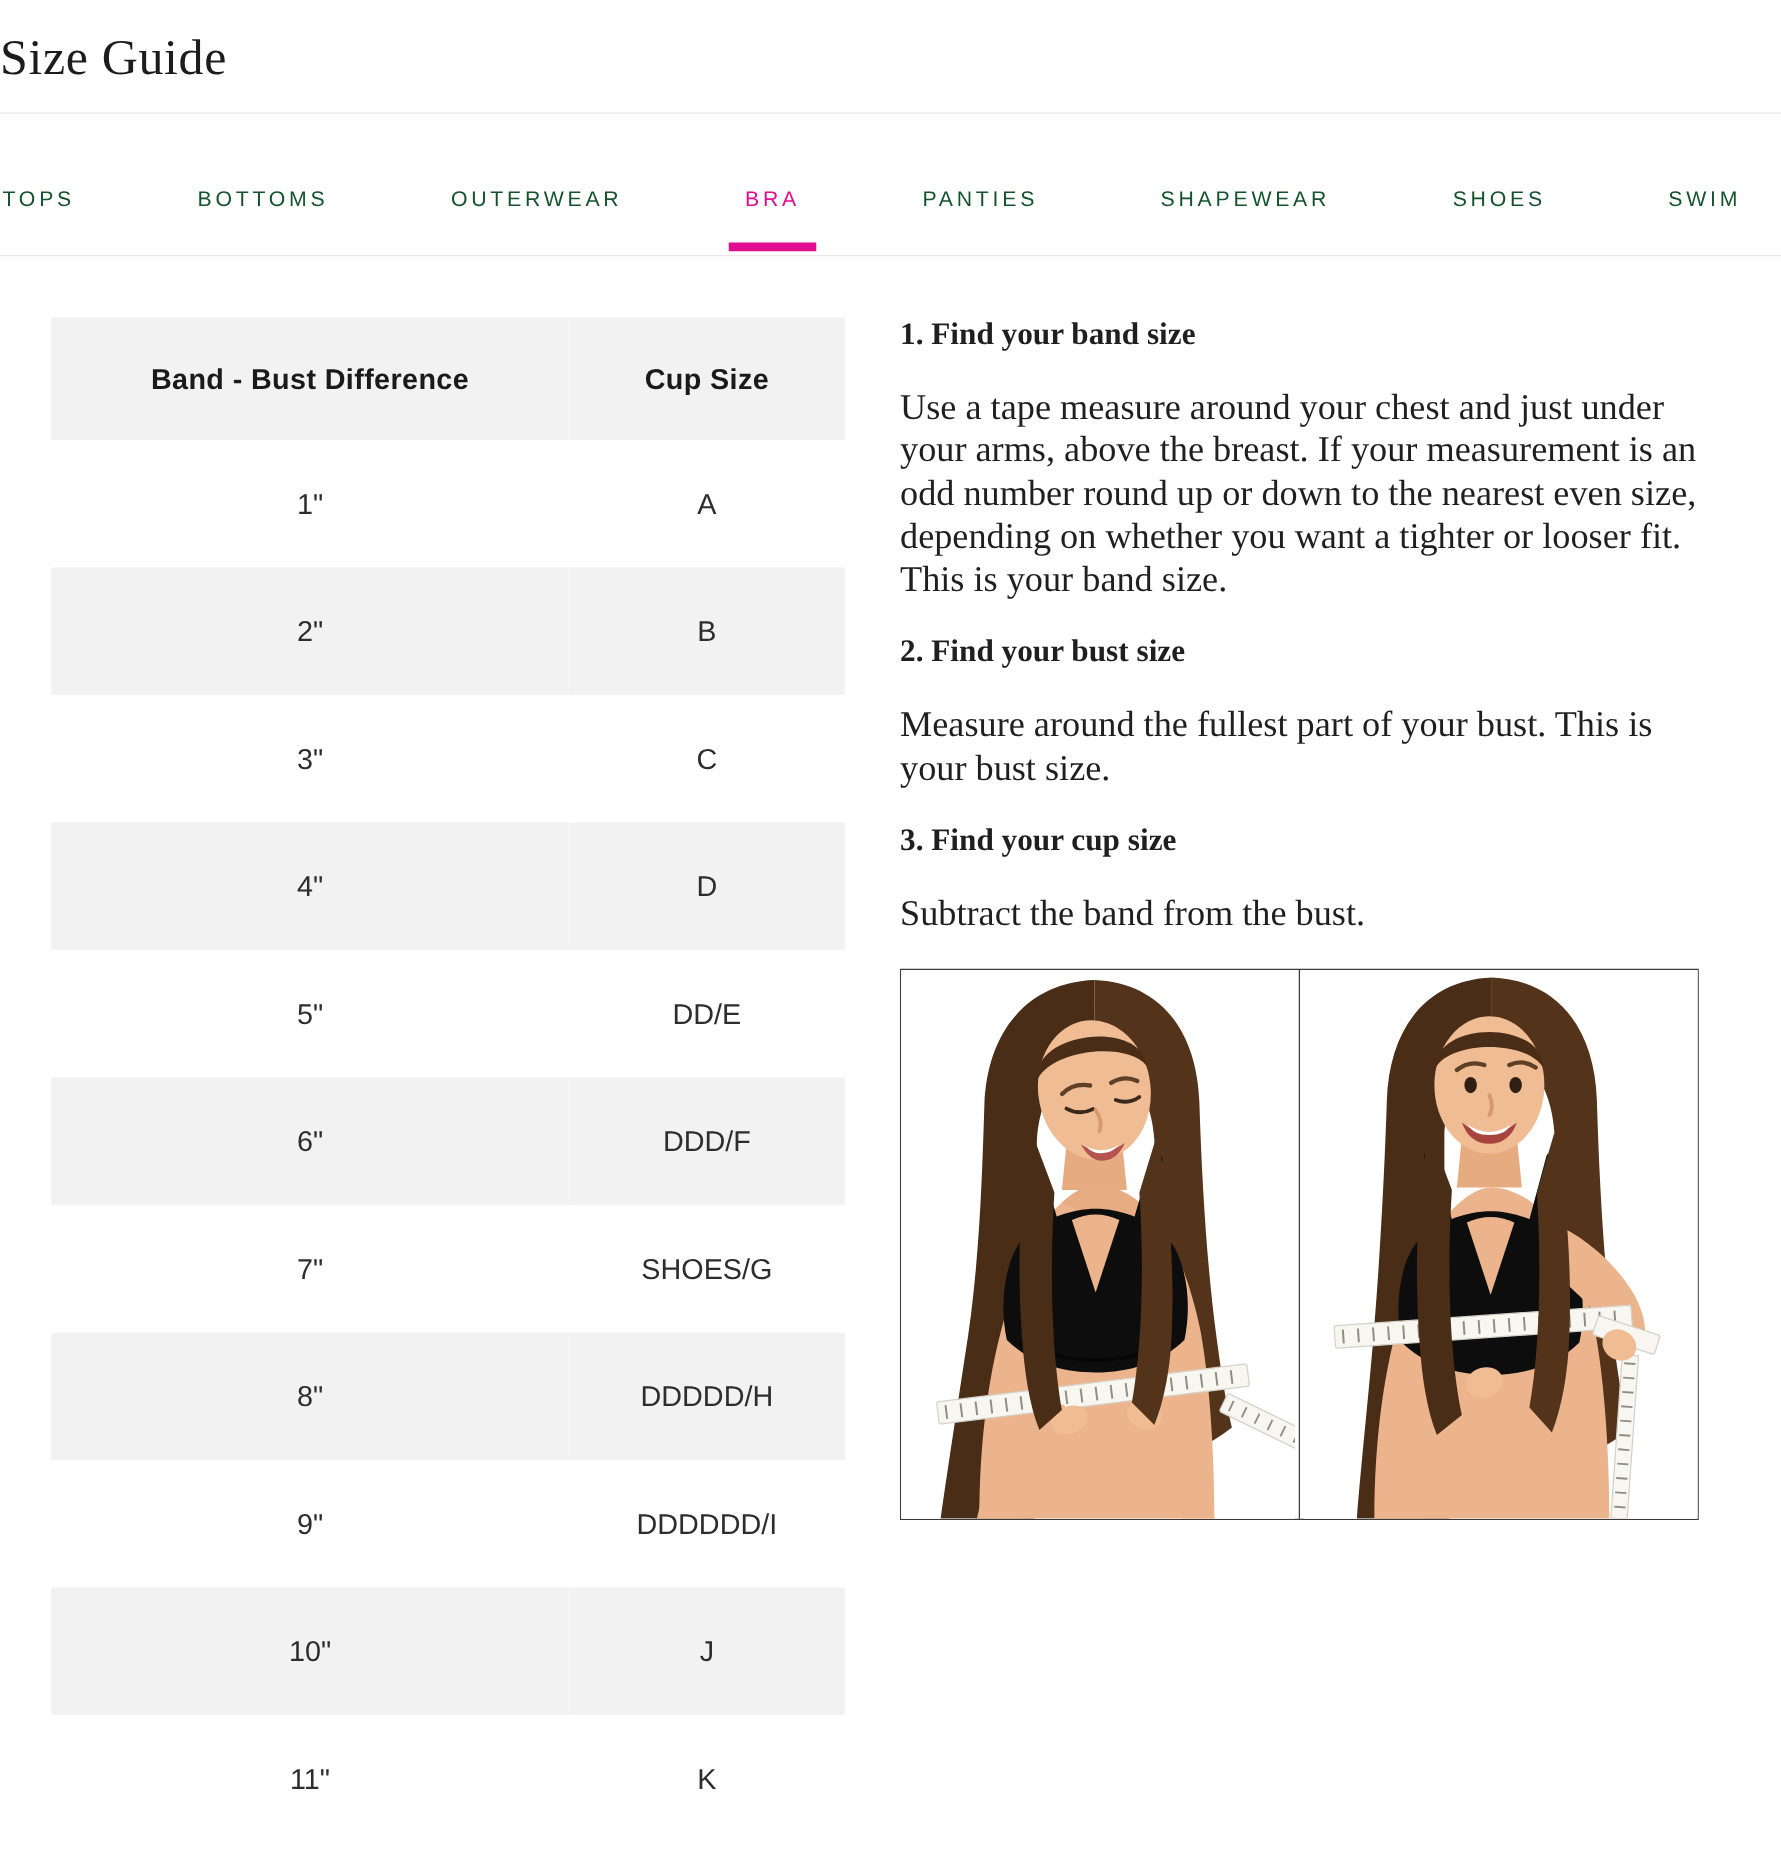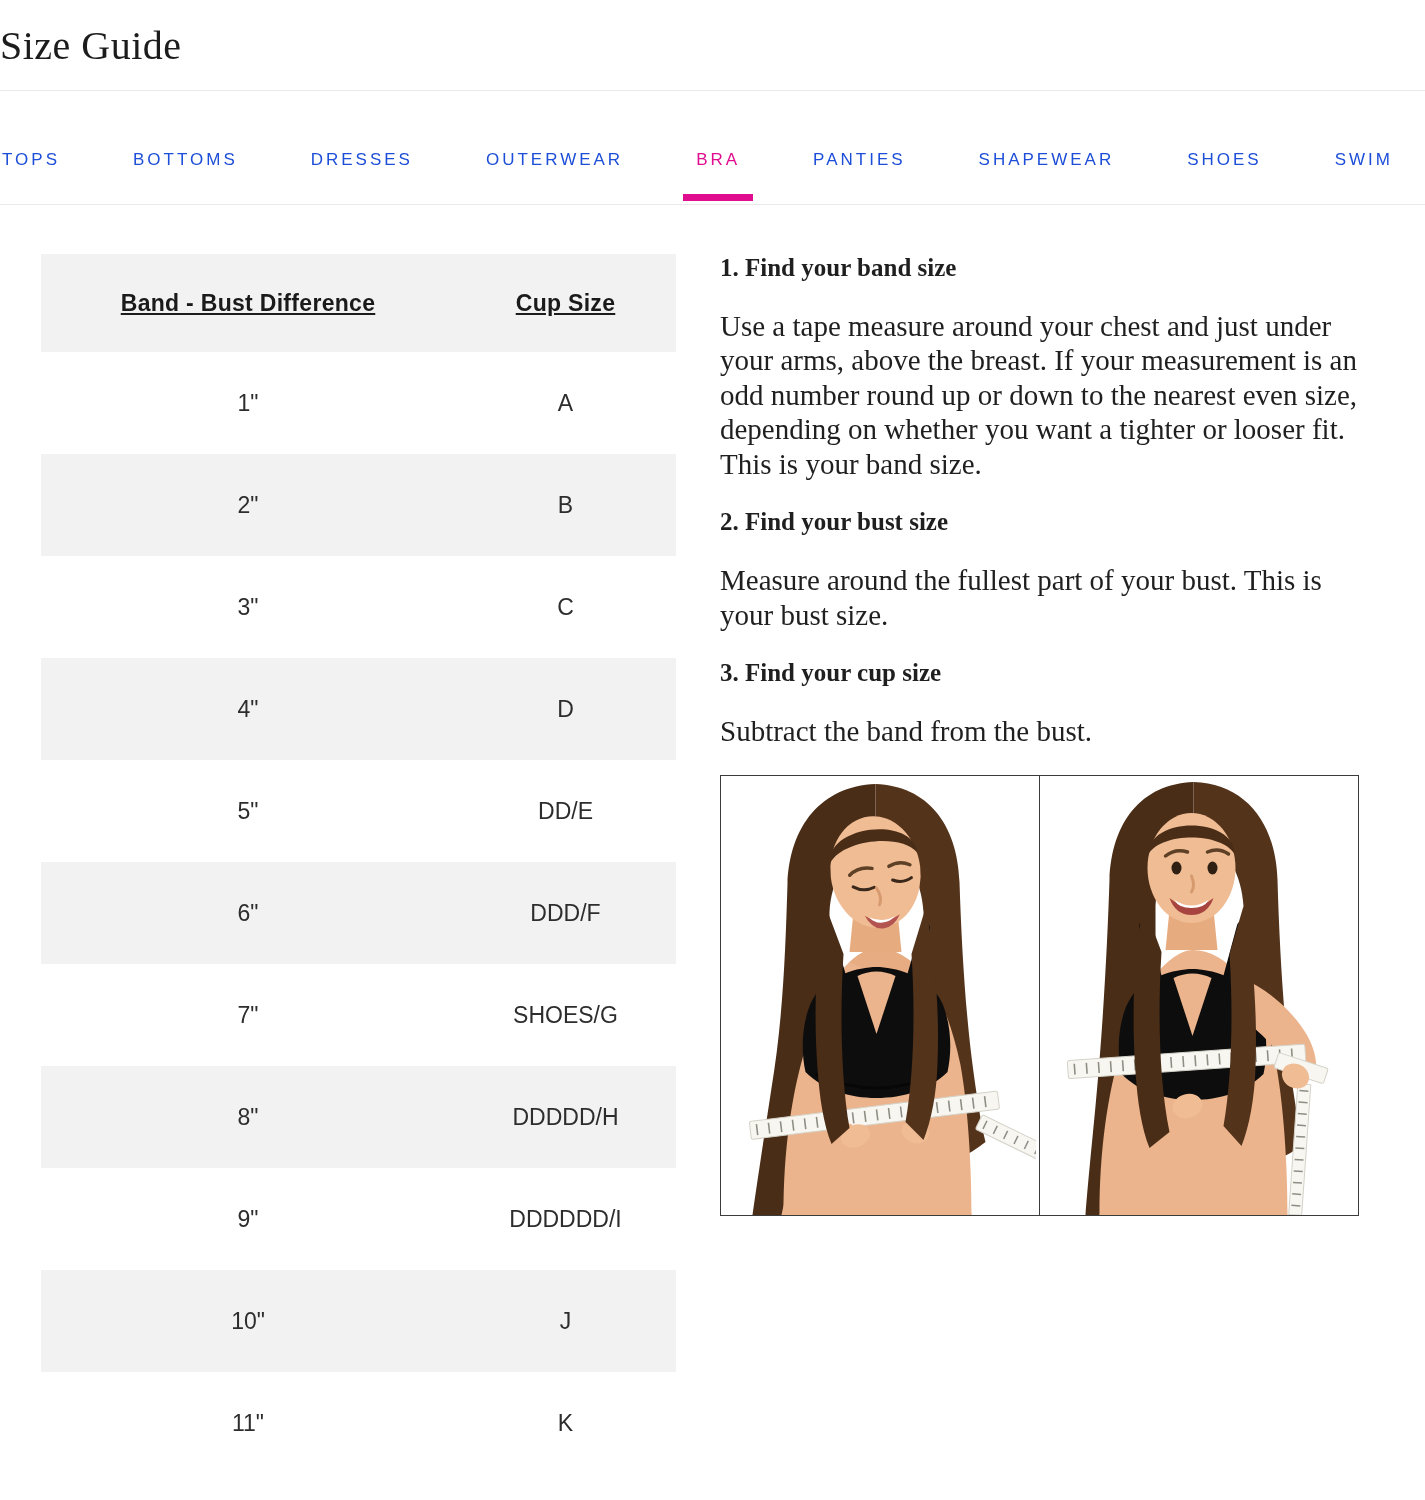--- a/index.html
+++ b/index.html
@@ -23,38 +23,38 @@
 
   
   .tabs {
     height:114px; display:flex; align-items:center; justify-content:space-between;
     padding:24px 32px 0 2px; border-bottom:1px solid var(--rule);
   }
   .tab {
     position:relative; background:none; border:none; cursor:pointer;
     height:100%; display:flex; align-items:center; padding:0;
     font-family:"Liberation Sans", sans-serif;
-    font-size:17px; letter-spacing:3px; color:#1d4ed8; white-space:nowrap;
+    font-size:17px; letter-spacing:3px; color:#14532d; white-space:nowrap;
   }
   .tab.active { color:var(--accent); }
   .tab-underline {
     position:absolute; left:50%; transform:translateX(-50%); bottom:3px;
     width:70px; height:7px; background:var(--accent);
   }
 
   
   .main { display:flex; padding:49px 0 0 41px; }
   .left-col { width:635px; flex:none; }
   .right-col { width:641px; flex:none; margin-left:44px; }
 
   
   .size-table { width:635px; border-collapse:collapse; text-align:center; }
   .size-table col.c1 { width:414px; }
   .size-table col.c2 { width:221px; }
-  .size-table thead tr { height:98px; background:var(--stripe);text-decoration:underline; }
+  .size-table thead tr { height:98px; background:var(--stripe); }
   .size-table th { font-size:23px; font-weight:bold; color:#1a1a1a; letter-spacing:0.3px; }
   .size-table tbody tr { height:102px; background:#ffffff; }
   .size-table tbody tr:nth-child(even) { background:var(--stripe); }
   .size-table td { font-size:23px; color:#2d2d2d; }
 
   
   .instructions { font-family:"Liberation Serif", serif; color:#1f1f1f; width:640px; }
   .instr-heading { margin:0 0 26px 0; font-size:25px; line-height:1.15; font-weight:700; }
   .instr-body   { margin:0 0 27px 0; font-size:29px; line-height:1.19; font-weight:400; }
 
@@ -73,23 +73,20 @@
 <header class="sg-header">
   <h1 class="sg-title">Size Guide</h1>
 </header>
 
 <nav class="tabs" id="tabs">
     <button class="tab">
       <span>TOPS</span>
     </button>
     <button class="tab">
       <span>BOTTOMS</span>
-    </button>
-    <button class="tab">
-      <span>DRESSES</span>
     </button>
     <button class="tab">
       <span>OUTERWEAR</span>
     </button>
     <button class="tab active">
       <span>BRA</span>
       <span class="tab-underline"></span>
     </button>
     <button class="tab">
       <span>PANTIES</span>

